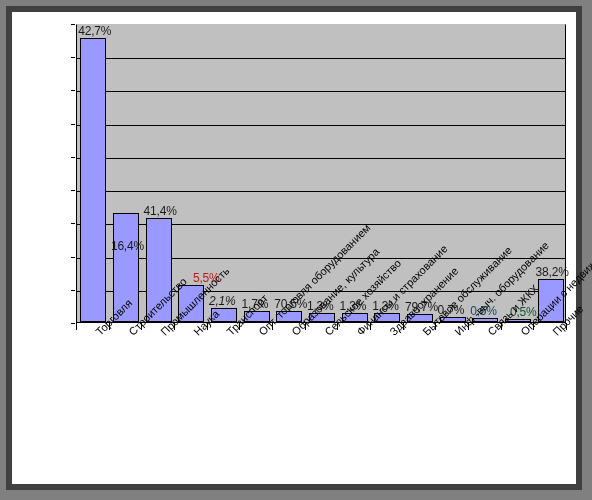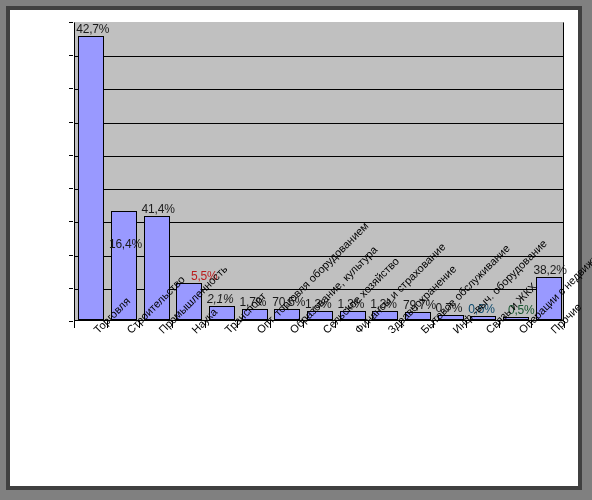--- a/index.html
+++ b/index.html
@@ -8,21 +8,21 @@
     background:#808080;
     font-family:"Liberation Sans", sans-serif;
     overflow:hidden;
   }
   
   #chart-frame{
     position:absolute;
     left:6px; top:6px;
     width:576px; height:484px;
     background:#ffffff;
-    border:4px solid #404040;
+    border:6px solid #404040;
     box-sizing:border-box;
   }
   
   #plot-area{
     position:absolute;
     left:64px;  
     top:12px;
     width:490px;
     height:299px;
     background:#c0c0c0;

